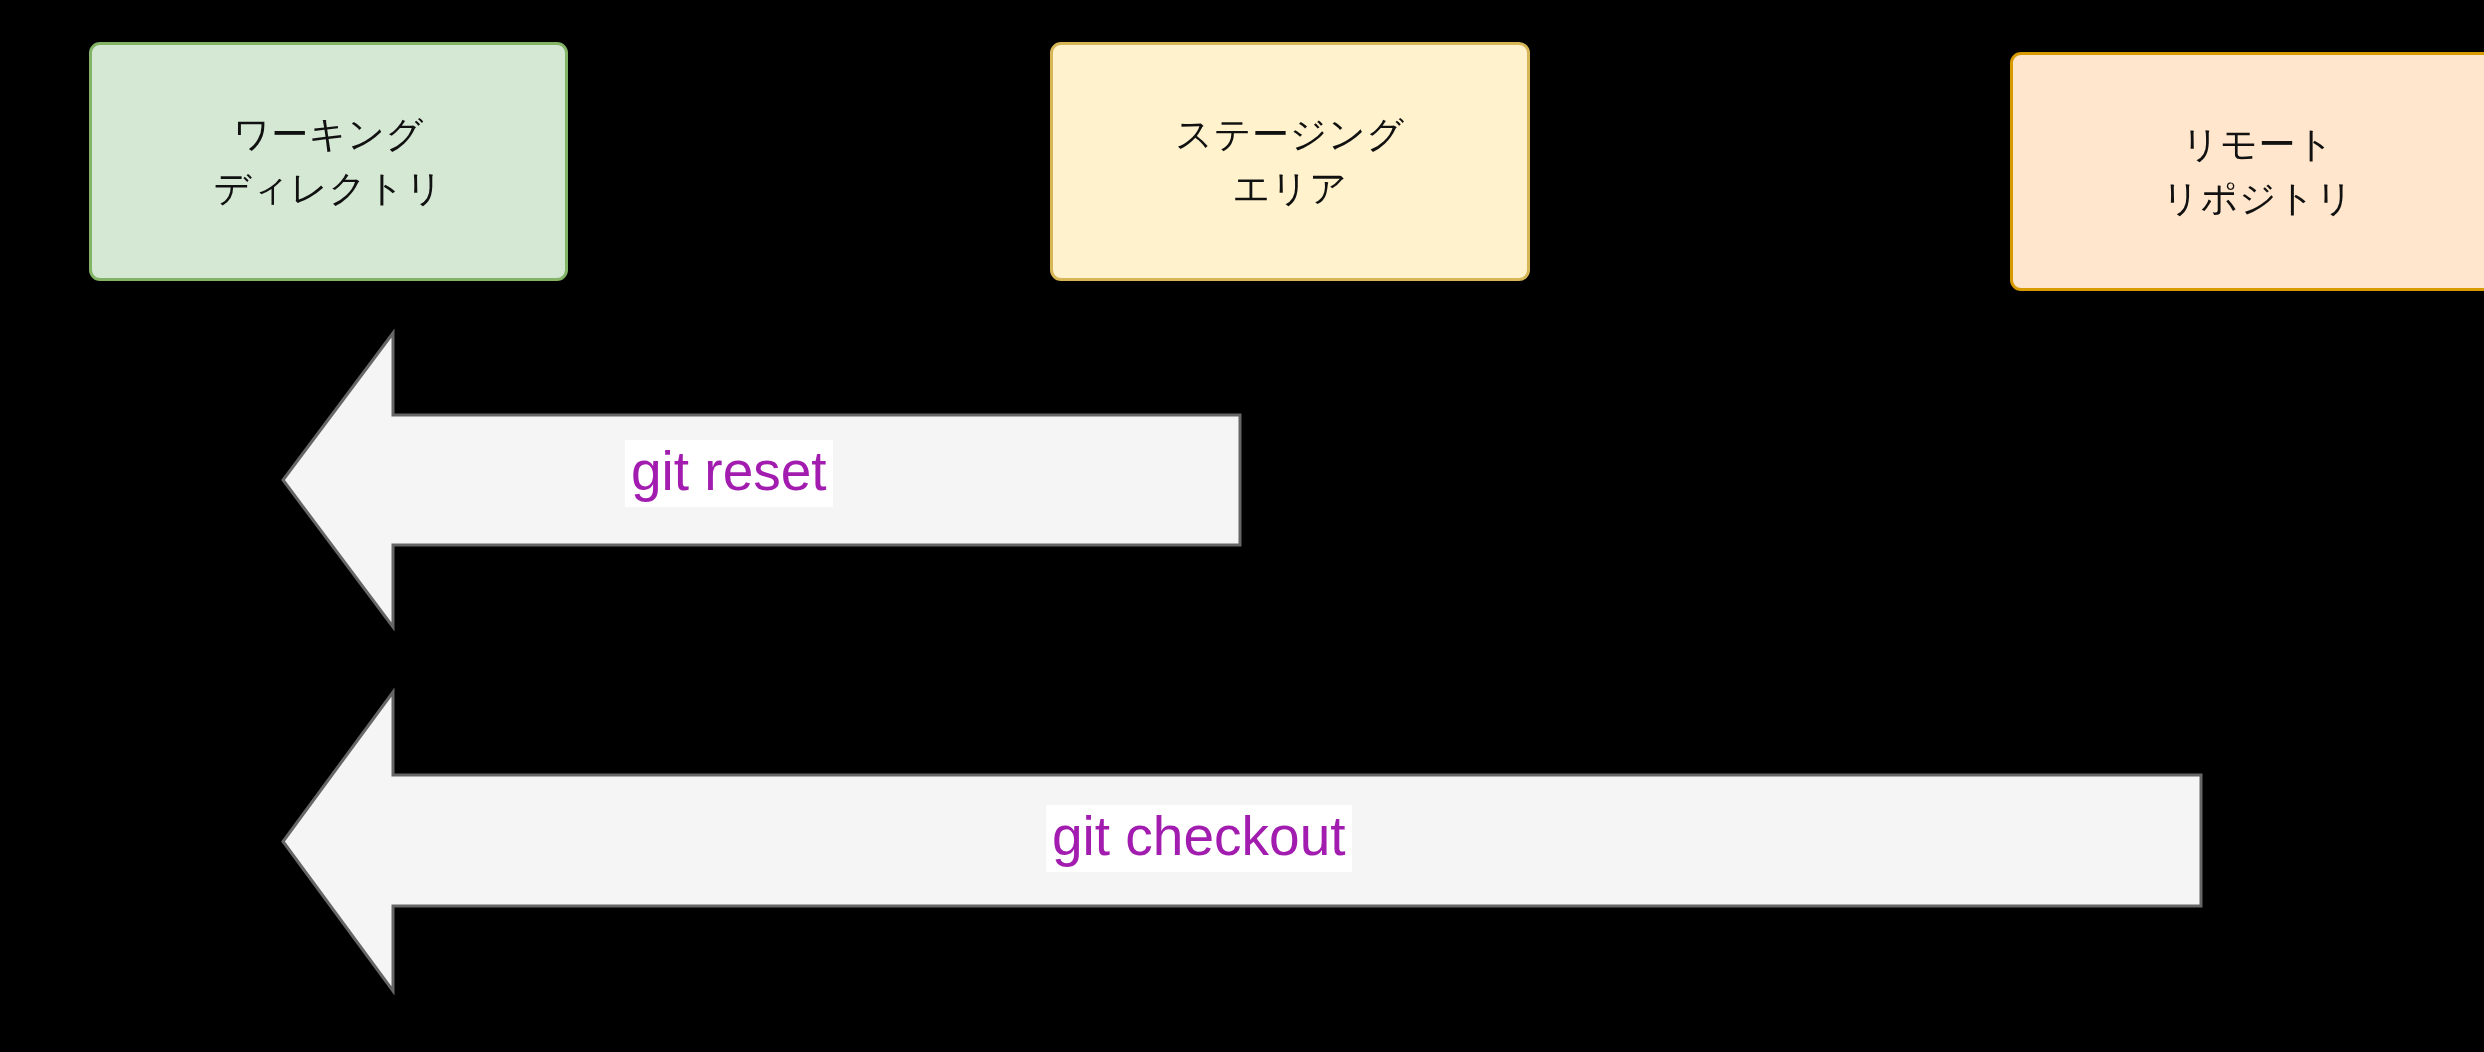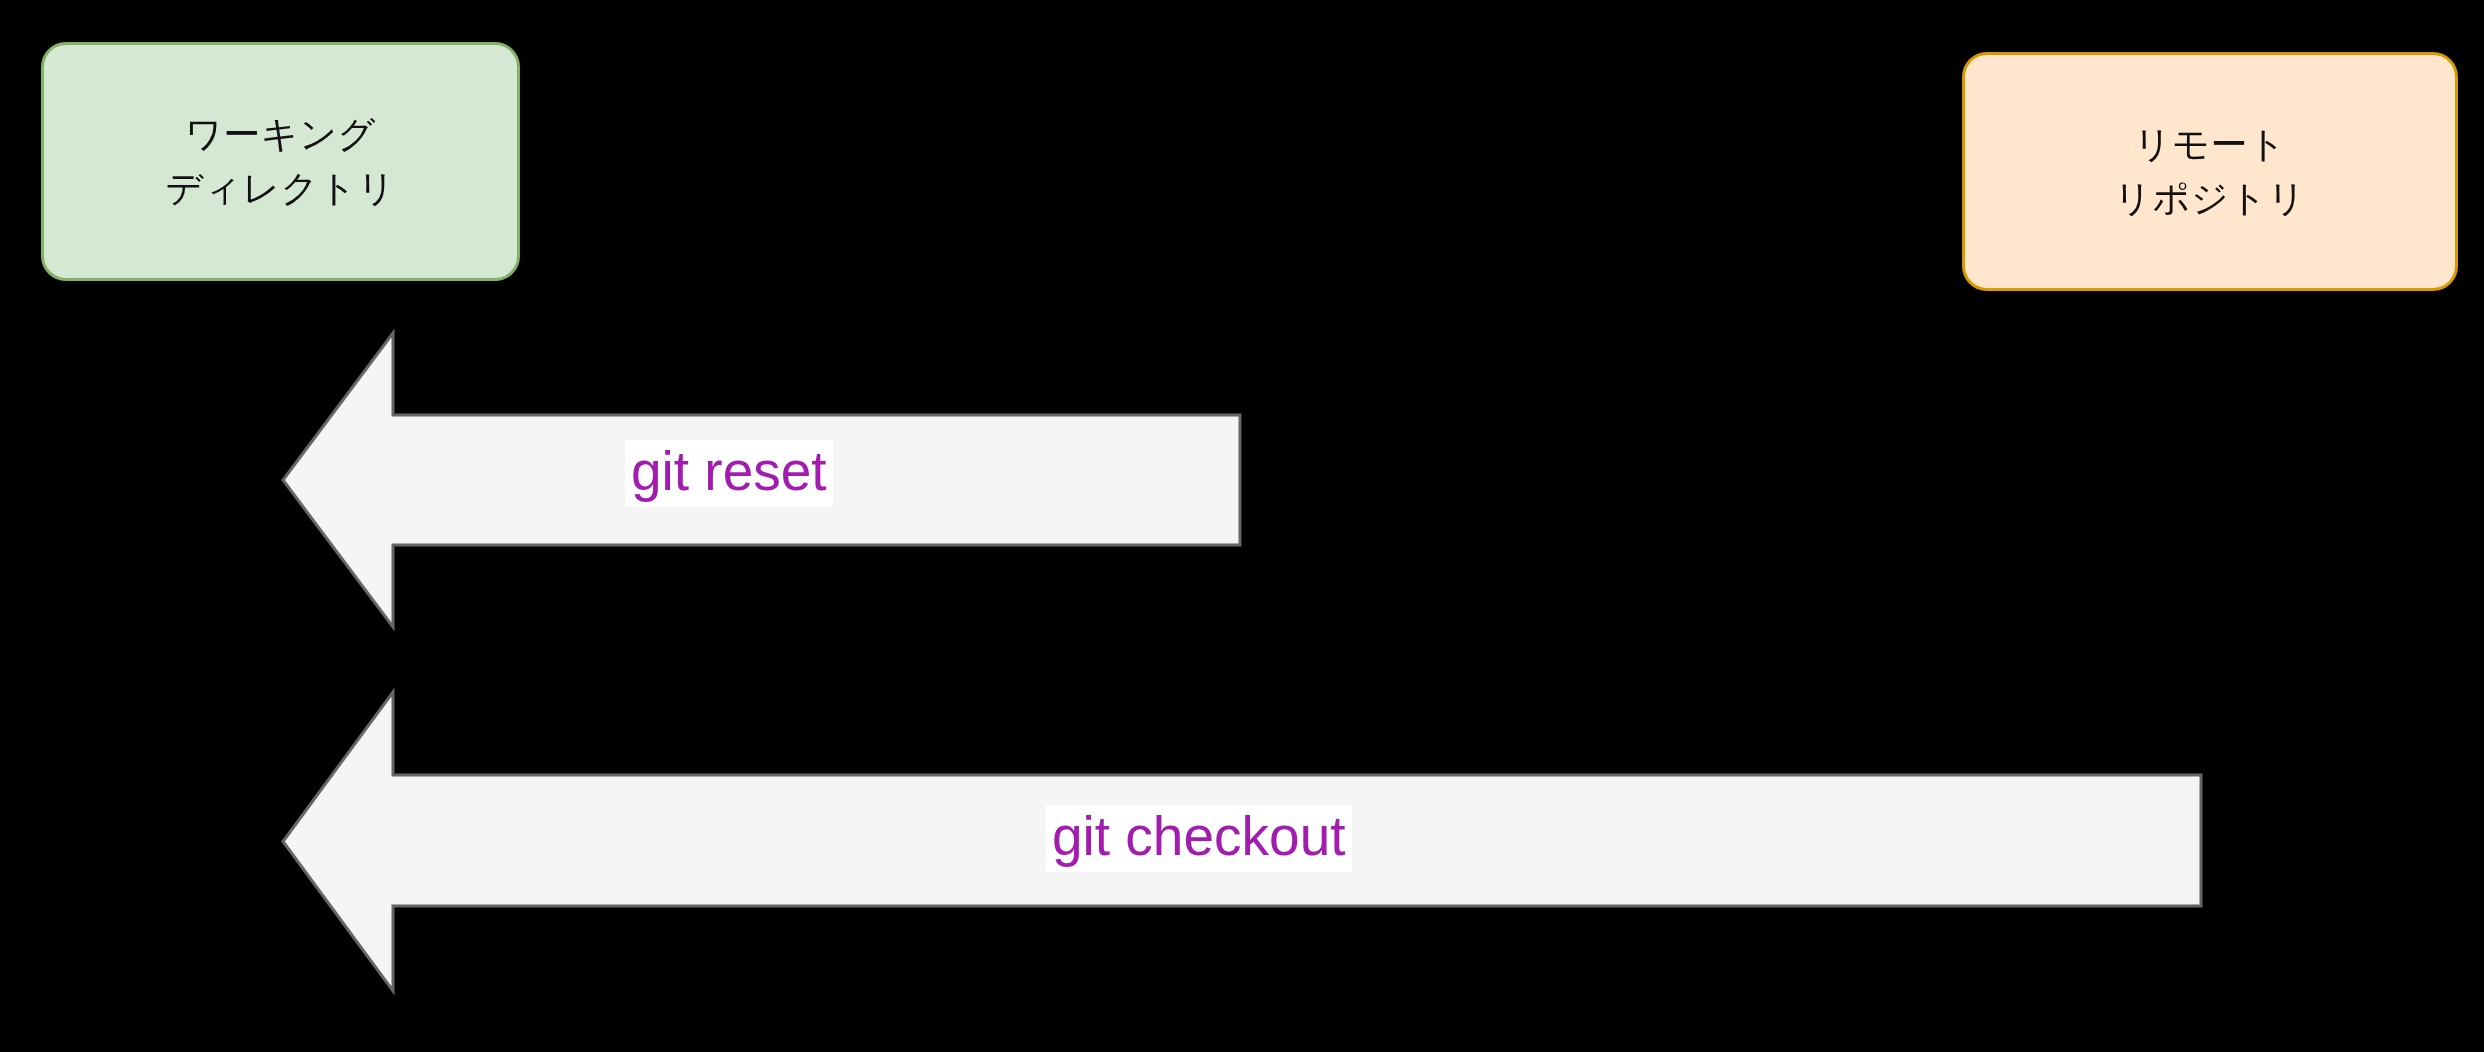--- a/index.html
+++ b/index.html
@@ -14,30 +14,31 @@
   #canvas {
     position: relative;
     width: 2484px;
     height: 1052px;
     background: #000000;
     overflow: hidden;
   }
   .node {
     position: absolute;
     box-sizing: border-box;
-    border-radius: 25px;
+    border-radius: 11px;
     display: flex;
     align-items: center;
     justify-content: center;
     text-align: center;
     line-height: 1.45;
     font-size: 37px;
     color: #111111;
     letter-spacing: 0.5px;
     white-space: pre-line;
+    margin-left: 48px;
   }
   .node-label {
     display: block;
     white-space: pre-line;
   }
   .arrow-layer {
     position: absolute;
     left: 0;
     top: 0;
     width: 2484px;
@@ -65,19 +66,23 @@
   </svg>
 
   <div id="arrow-label-0" class="arrow-label" style="left: 625px; top: 440px;">git reset</div>
   <div id="arrow-label-1" class="arrow-label" style="left: 1046px; top: 805px;">git checkout</div>
 
   <div id="node-0" class="node" style="left: 41px; top: 42px; width: 479px; height: 239px; background: rgb(213, 232, 212); border: 3px solid rgb(130, 179, 102);">
     <span class="node-label">ワーキング
 ディレクトリ</span>
   </div>
 
+  <div id="node-1" class="node" style="left: 1002px; top: 42px; width: 480px; height: 239px; background: rgb(255, 242, 204); border: 3px solid rgb(214, 182, 86);">
+    <span class="node-label">ステージング
+エリア</span>
+  </div>
 
   <div id="node-2" class="node" style="left: 1962px; top: 52px; width: 496px; height: 239px; background: rgb(255, 230, 204); border: 3px solid rgb(215, 155, 0);">
     <span class="node-label">リモート
 リポジトリ</span>
   </div>
 
 </div>
 
 </body></html>

